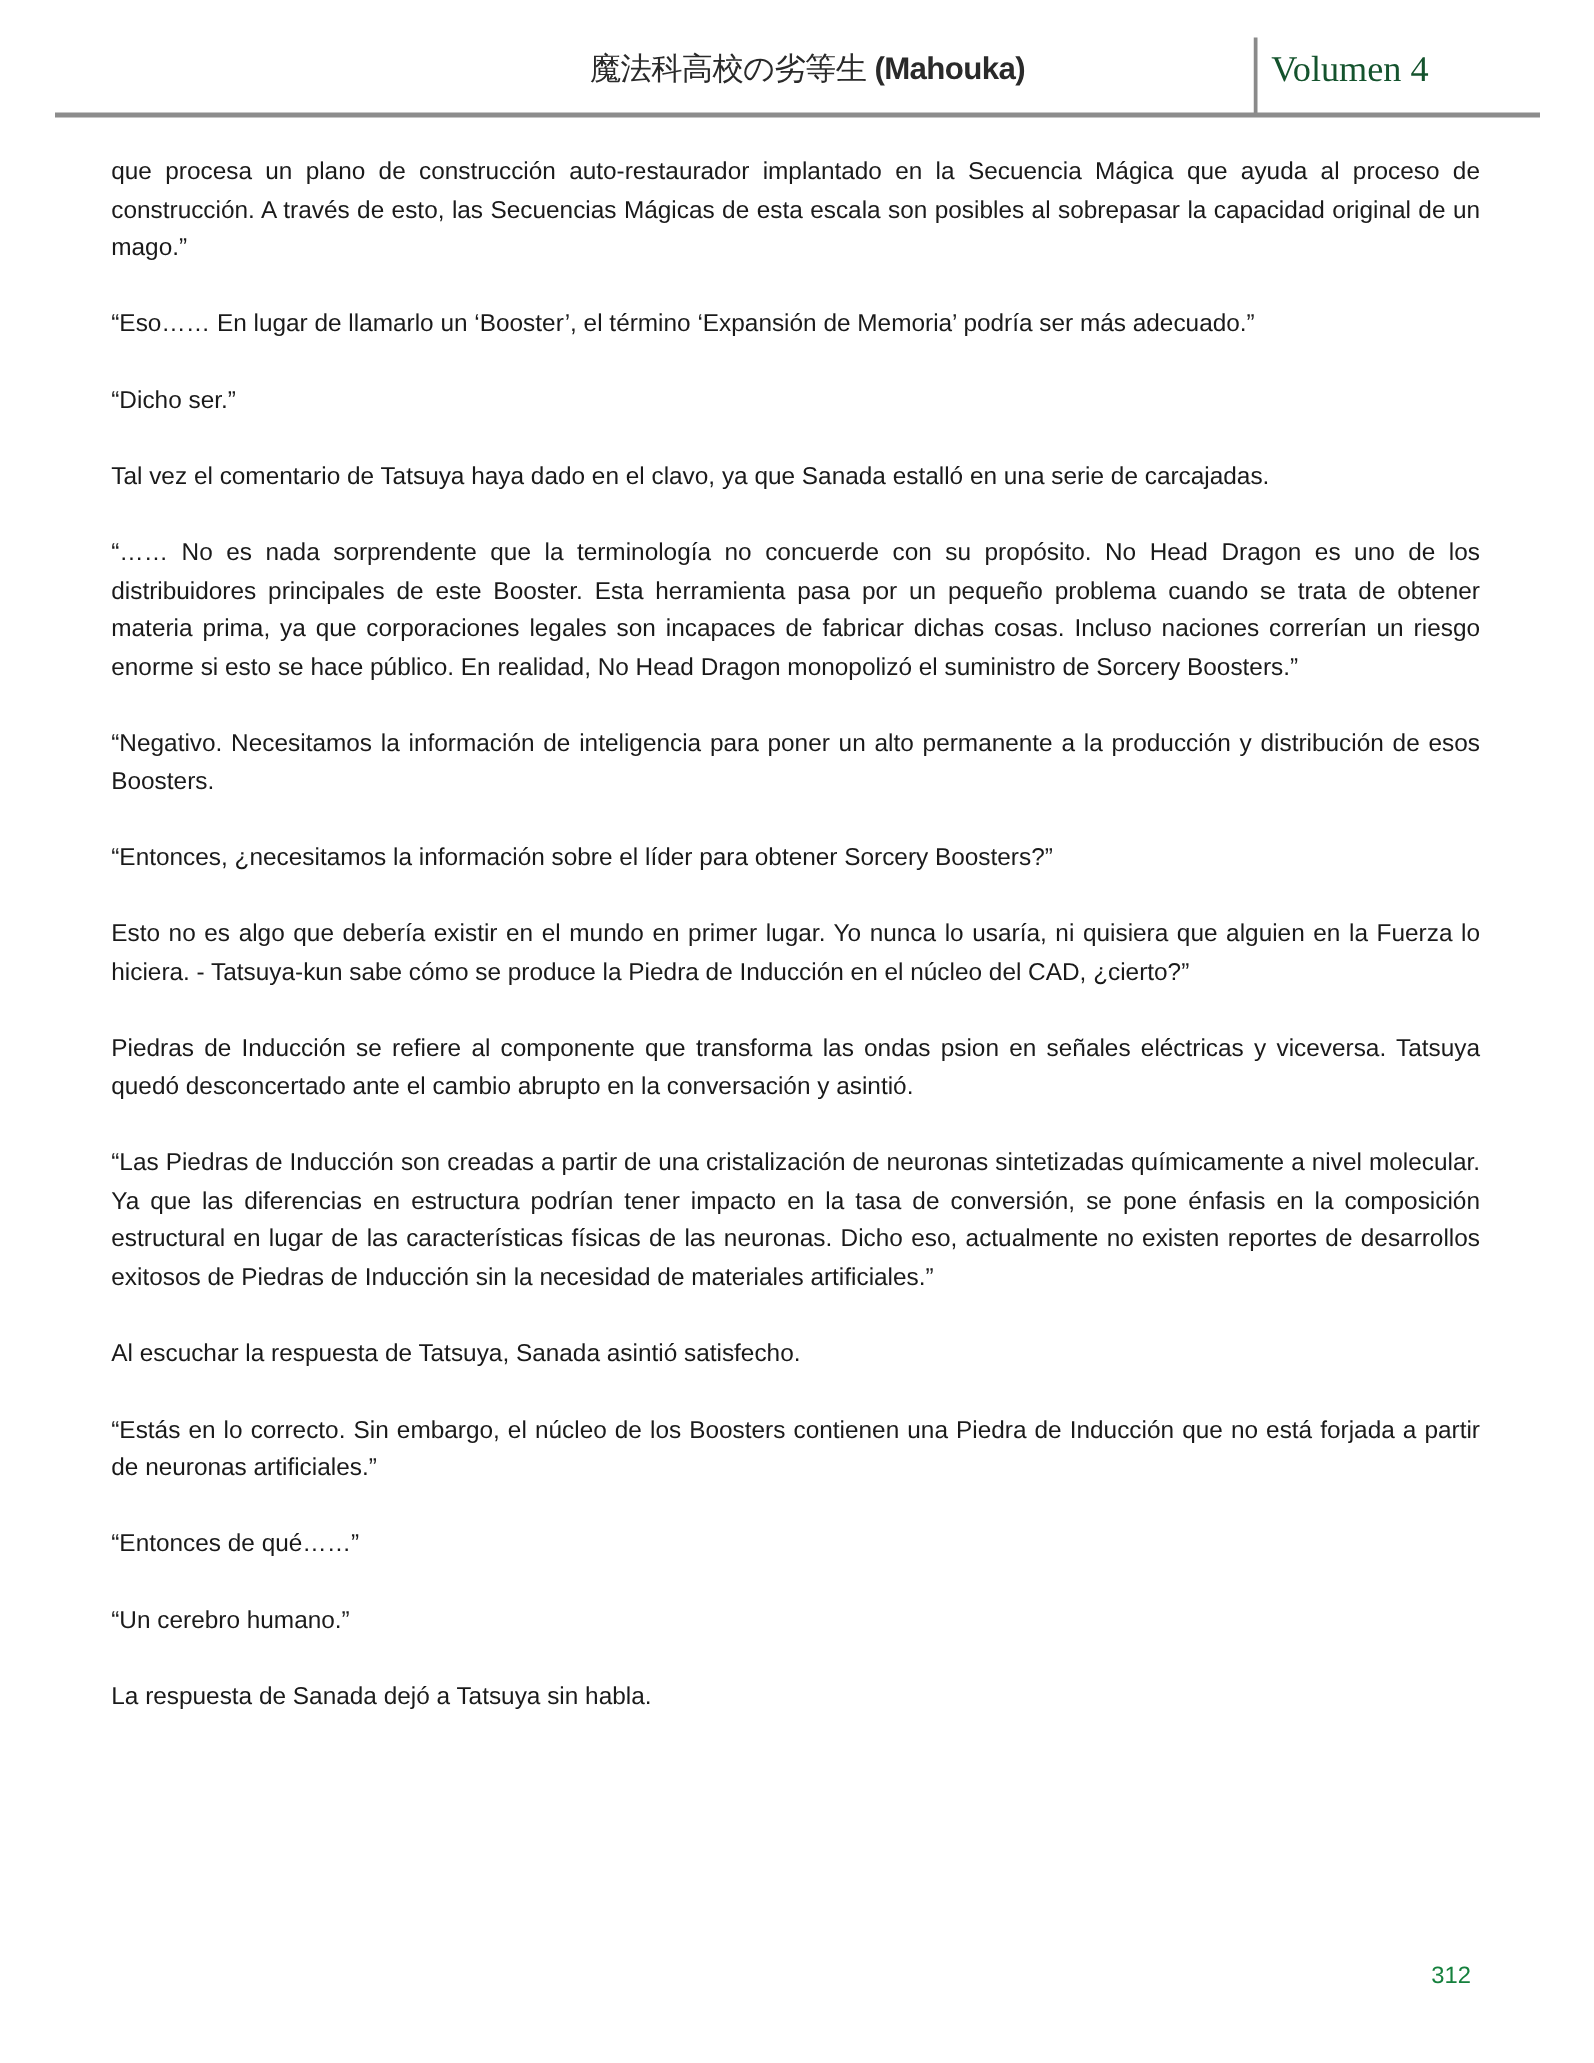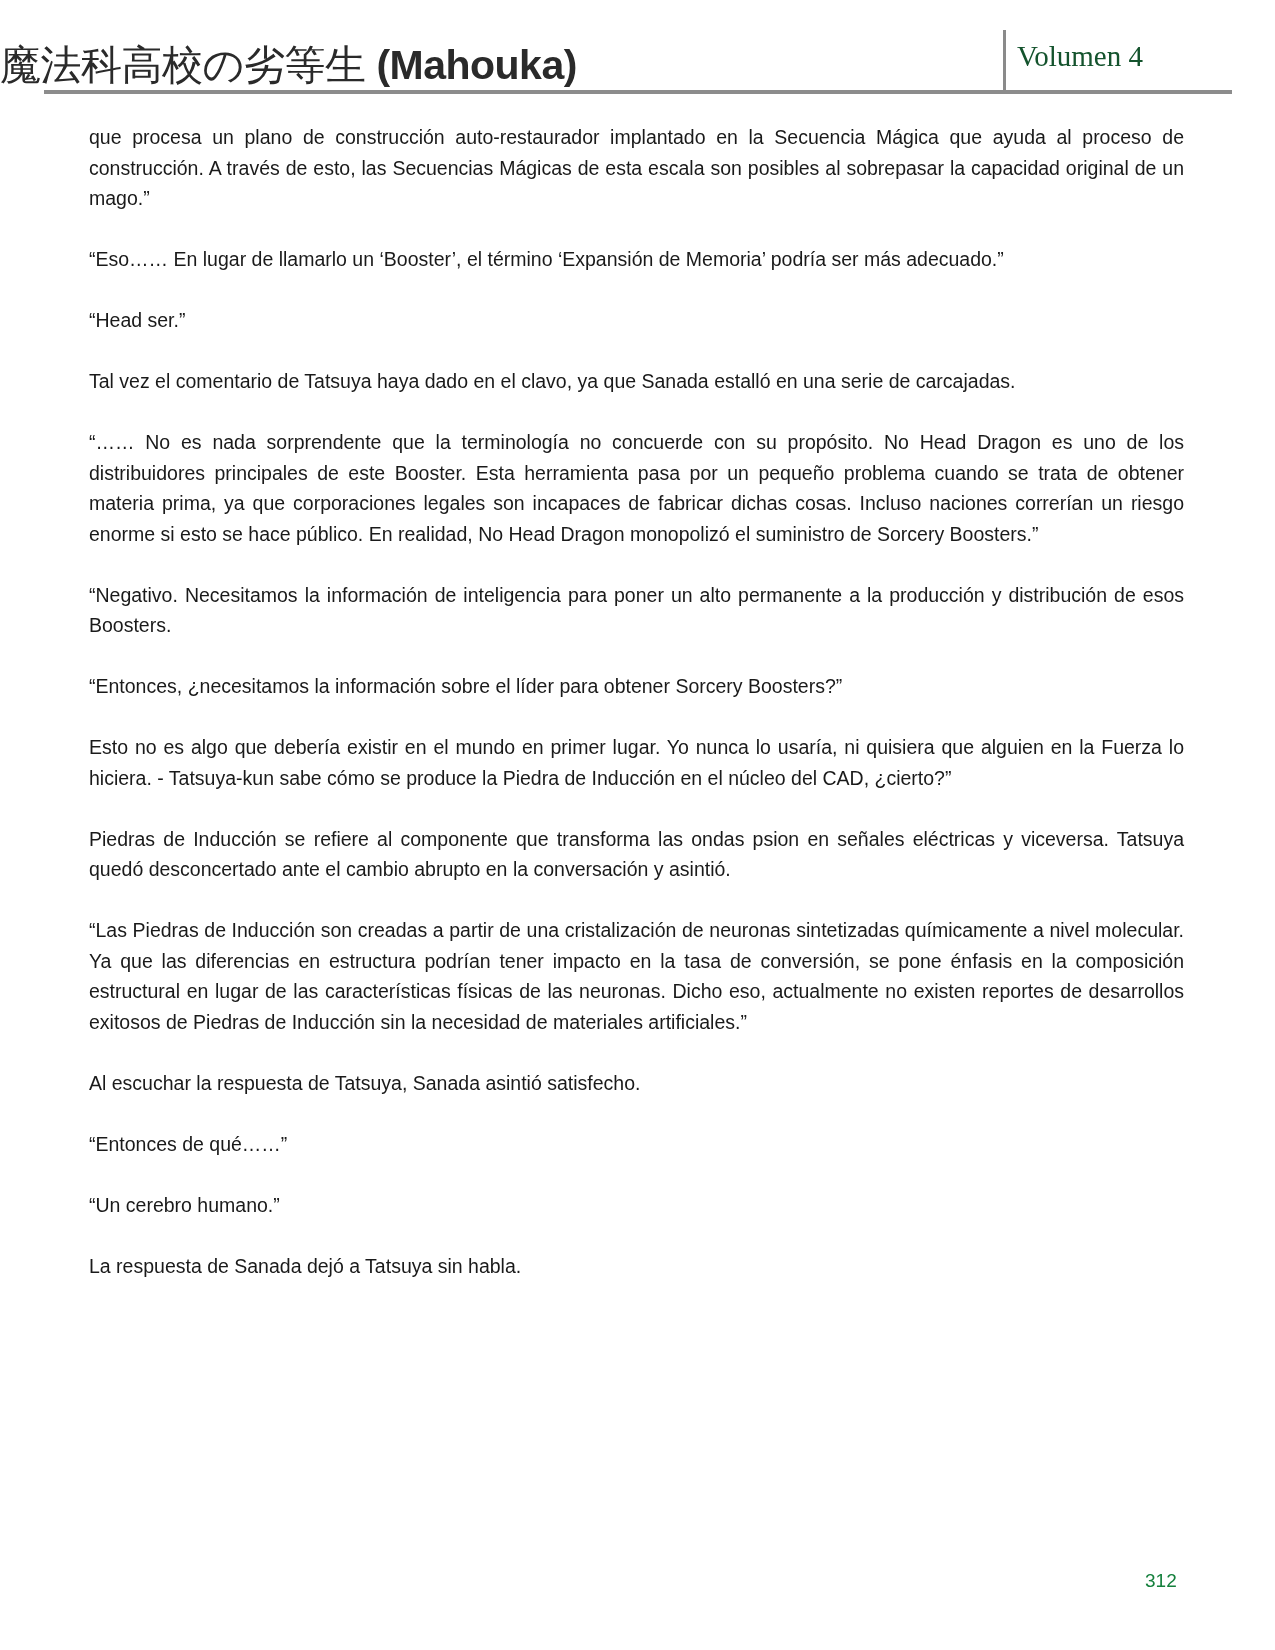--- a/index.html
+++ b/index.html
@@ -1,20 +1,20 @@
 <!DOCTYPE html>
 <html><head>
   <meta charset="utf-8">
   <style>
     html, body { margin: 0; padding: 0; background: #ffffff; }
     body { width: 1275px; height: 1650px; position: relative; overflow: hidden; }
     .page-header { position: absolute; left: 0; top: 0; width: 1275px; height: 100px; }
     .header-title {
-      position: absolute; left: 0; top: 38px; width: 820px; text-align: left;
-      font-family: "Liberation Sans", sans-serif; font-size: 41px; color: #2a2a2a;
+      position: absolute; left: 0; top: 38px; width: 820px; text-align: right;
+      font-family: "Liberation Sans", sans-serif; font-size: 25px; color: #2a2a2a;
       letter-spacing: -0.5px;
     }
     .header-title .title-latin { font-weight: bold; }
     .header-vline {
       position: absolute; left: 1003px; top: 30px; width: 3px; height: 62px; background: #8a8a8a;
     }
     .header-volume {
       position: absolute; left: 1017px; top: 40px;
       font-family: "Liberation Serif", serif; font-weight: normal; font-size: 29px; color: #14532d;
     }
@@ -41,27 +41,28 @@
     <span class="title-latin">(Mahouka)</span>
   </div>
   <div class="header-vline"></div>
   <div class="header-volume">Volumen 4</div>
   <div class="header-rule"></div>
 </div>
 
 <div class="body-text">
   <p>que procesa un plano de construcción auto-restaurador implantado en la Secuencia Mágica que ayuda al proceso de construcción. A través de esto, las Secuencias Mágicas de esta escala son posibles al sobrepasar la capacidad original de un mago.”</p>
   <p>“Eso…… En lugar de llamarlo un ‘Booster’, el término ‘Expansión de Memoria’ podría ser más adecuado.”</p>
-  <p>“Head ser.”</p>
+  <p>“Dicho ser.”</p>
   <p>Tal vez el comentario de Tatsuya haya dado en el clavo, ya que Sanada estalló en una serie de carcajadas.</p>
   <p>“…… No es nada sorprendente que la terminología no concuerde con su propósito. No Head Dragon es uno de los distribuidores principales de este Booster. Esta herramienta pasa por un pequeño problema cuando se trata de obtener materia prima, ya que corporaciones legales son incapaces de fabricar dichas cosas. Incluso naciones correrían un riesgo enorme si esto se hace público. En realidad, No Head Dragon monopolizó el suministro de Sorcery Boosters.”</p>
   <p>“Negativo. Necesitamos la información de inteligencia para poner un alto permanente a la producción y distribución de esos Boosters.</p>
   <p>“Entonces, ¿necesitamos la información sobre el líder para obtener Sorcery Boosters?”</p>
   <p>Esto no es algo que debería existir en el mundo en primer lugar. Yo nunca lo usaría, ni quisiera que alguien en la Fuerza lo hiciera. - Tatsuya-kun sabe cómo se produce la Piedra de Inducción en el núcleo del CAD, ¿cierto?”</p>
   <p>Piedras de Inducción se refiere al componente que transforma las ondas psion en señales eléctricas y viceversa. Tatsuya quedó desconcertado ante el cambio abrupto en la conversación y asintió.</p>
   <p>“Las Piedras de Inducción son creadas a partir de una cristalización de neuronas sintetizadas químicamente a nivel molecular. Ya que las diferencias en estructura podrían tener impacto en la tasa de conversión, se pone énfasis en la composición estructural en lugar de las características físicas de las neuronas. Dicho eso, actualmente no existen reportes de desarrollos exitosos de Piedras de Inducción sin la necesidad de materiales artificiales.”</p>
   <p>Al escuchar la respuesta de Tatsuya, Sanada asintió satisfecho.</p>
+  <p>“Estás en lo correcto. Sin embargo, el núcleo de los Boosters contienen una Piedra de Inducción que no está forjada a partir de neuronas artificiales.”</p>
   <p>“Entonces de qué……”</p>
   <p>“Un cerebro humano.”</p>
   <p>La respuesta de Sanada dejó a Tatsuya sin habla.</p>
 </div>
 
 <div class="page-number">312</div>
 
 </body></html>

